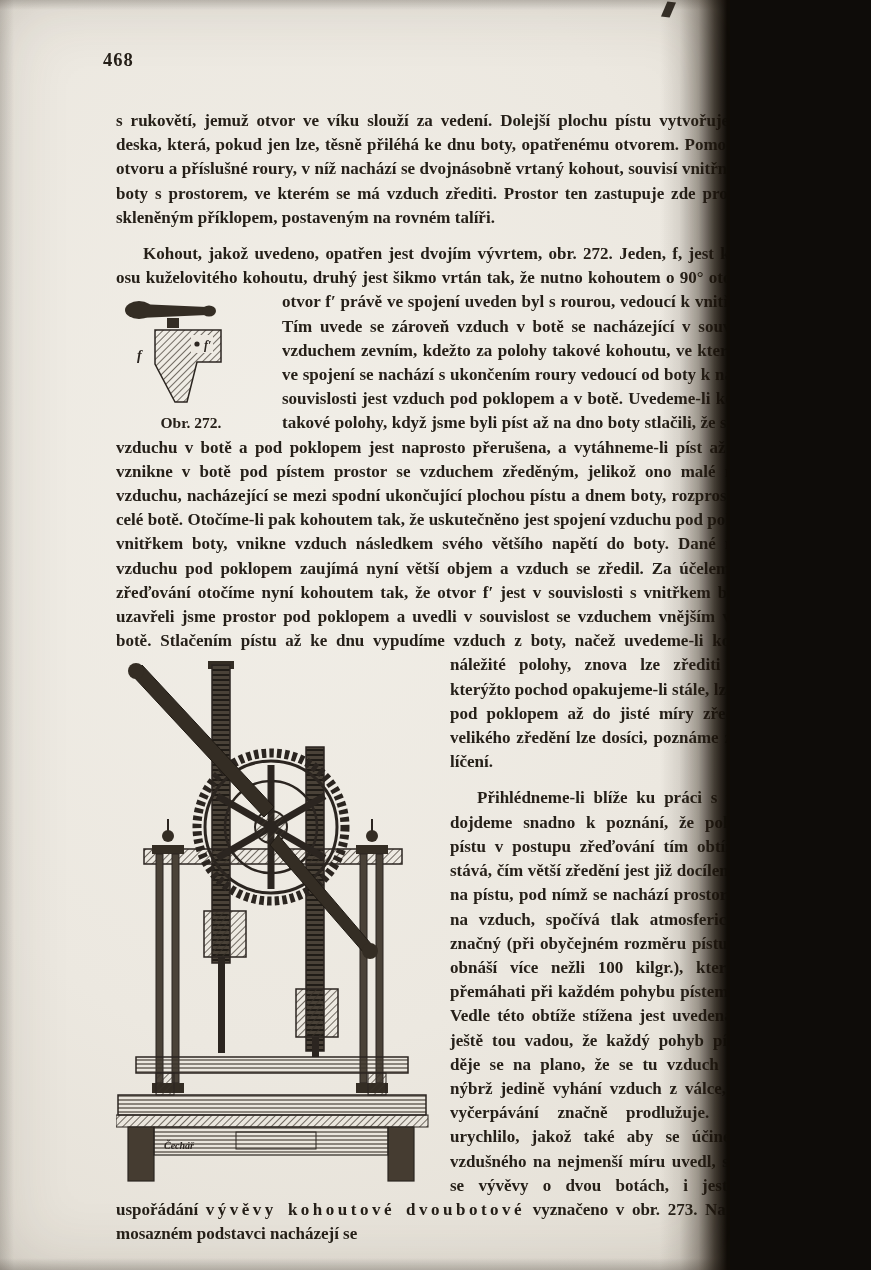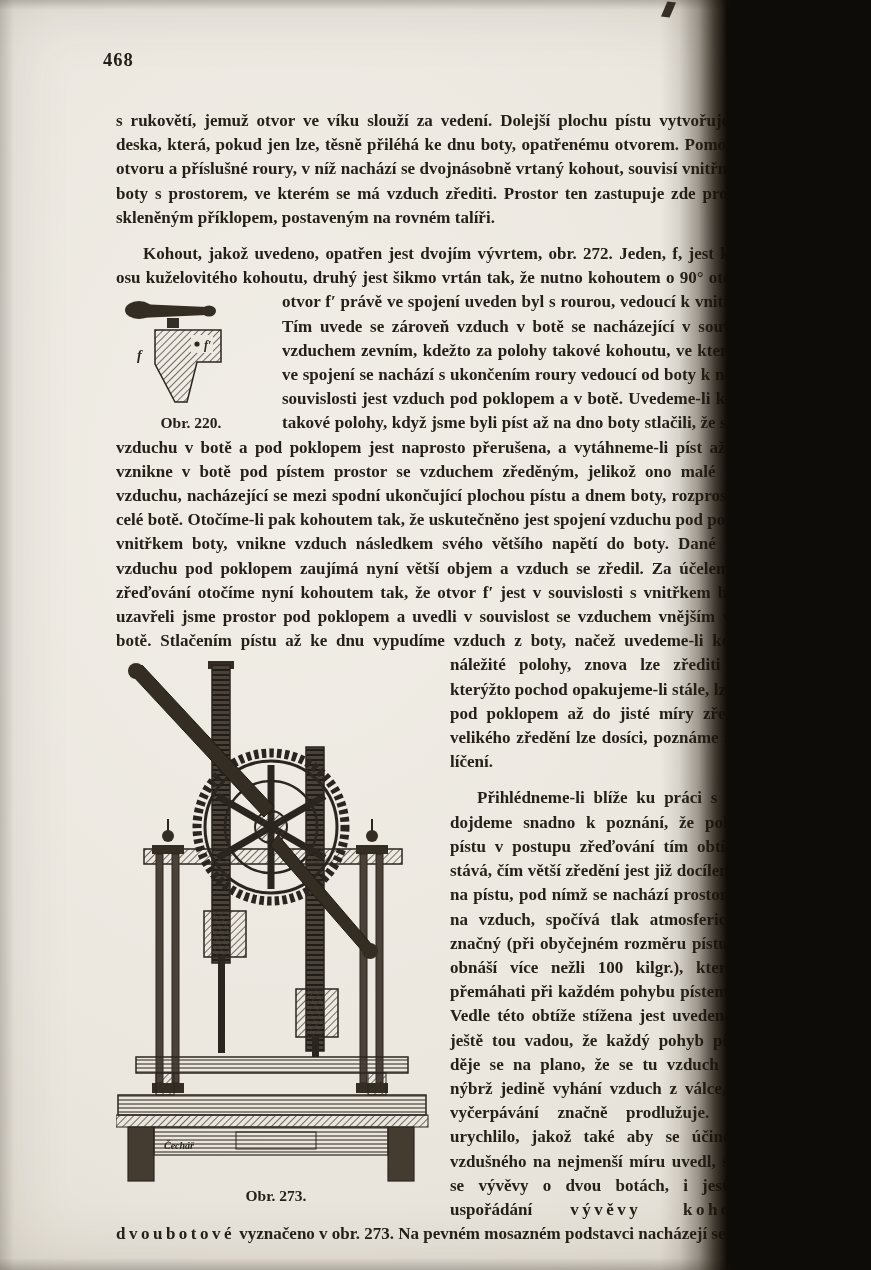--- a/index.html
+++ b/index.html
@@ -100,21 +100,21 @@
             <rect x="46" y="24" width="12" height="10" fill="#342d24"></rect>
           </g>
           <g>
             <path d="M34,36 L100,36 L100,68 L76,68 L66,108 L54,108 L34,70 Z" fill="url(#hatchA)" stroke="#2b2520" stroke-width="1.5"></path>
             <rect x="70" y="41" width="22" height="18" fill="#ece8e0"></rect>
             <circle cx="76" cy="50" r="2.6" fill="#2b2520"></circle>
             <text x="83" y="55" font-size="12" font-style="italic" fill="#2b2520" font-family="Liberation Serif, serif">f′</text>
             <text x="16" y="66" font-size="14" font-style="italic" fill="#2b2520" font-family="Liberation Serif, serif">f</text>
           </g>
         </svg>
-        <span class="caption">Obr. 220.</span>
+        <span class="caption">Obr. 272.</span>
       </span>
       <span>vedoucí k vnitřku boty. Tím uvede se zároveň vzduch v botě se nacházející v souvislost se vzduchem zevním, kdežto za polohy takové kohoutu, ve které otvor f ve spojení se nachází s ukončením roury vedoucí od boty k nádržce, v souvislosti jest vzduch pod poklopem a v botě. Uvedeme-li kohout do takové polohy, když jsme byli píst až na dno boty stlačili, že souvislost vzduchu v botě a pod poklopem jest naprosto přerušena, a vytáhneme-li píst až nahoru, vznikne v botě pod pístem prostor se vzduchem zředěným, jelikož ono malé množství vzduchu, nacházející se mezi spodní ukončující plochou pístu a dnem boty, rozprostře se po celé botě. Otočíme-li pak kohoutem tak, že uskutečněno jest spojení vzduchu pod poklopem s vnitřkem boty, vnikne vzduch následkem svého většího napětí do boty. Dané množství vzduchu pod poklopem zaujímá nyní větší objem a vzduch se zředil. Za účelem dalšího zřeďování otočíme nyní kohoutem tak, že otvor f′ jest v souvislosti s vnitřkem boty. Tím uzavřeli jsme prostor pod poklopem a uvedli v souvislost se vzduchem vnějším vzduch v botě. Stlačením pístu až ke dnu vypudíme vzduch z boty, načež uvedeme-li kohout do náležité polohy,</span>
       <span class="figfloat fig273">
         <svg width="320" height="524" viewBox="0 0 320 524">
           <defs>
             <pattern id="hatchB" patternUnits="userSpaceOnUse" width="5" height="5" patternTransform="rotate(45)">
               <line x1="0" y1="0" x2="0" y2="5" stroke="#3a332a" stroke-width="1.4"></line>
             </pattern>
             <pattern id="hlines" patternUnits="userSpaceOnUse" width="4" height="4">
               <line x1="0" y1="1" x2="4" y2="1" stroke="#3a332a" stroke-width="1.1"></line>
@@ -189,21 +189,20 @@
           <g>
             <rect x="2" y="436" width="308" height="20" fill="url(#hlines)" stroke="#2b2520" stroke-width="1.5"></rect>
             <rect x="0" y="456" width="312" height="12" fill="url(#hatchB)" stroke="#2b2520" stroke-width="1"></rect>
             <rect x="12" y="468" width="26" height="54" fill="#453c31" stroke="#2b2520" stroke-width="1.2"></rect>
             <rect x="272" y="468" width="26" height="54" fill="#453c31" stroke="#2b2520" stroke-width="1.2"></rect>
             <rect x="38" y="468" width="234" height="28" fill="url(#hlines)" stroke="#2b2520" stroke-width="1.2"></rect>
             <rect x="120" y="473" width="80" height="17" fill="none" stroke="#2b2520" stroke-width="1"></rect>
             <text x="48" y="490" font-size="10" font-style="italic" fill="#2b2520" font-family="Liberation Serif, serif">Čechář</text>
           </g>
         </svg>
-        <span class="caption">Obr. 273.</span>
       </span>
       <span>znova lze zřediti vzduch, kterýžto pochod opakujeme-li stále, lze vzduch pod poklopem až do jisté míry zřediti. Jak velikého zředění lze dosíci, poznáme z dalšího líčení.</span>
     </p>
 
     <p class="indent">
       <span>Přihlédneme-li blíže ku práci s vývěvou, dojdeme snadno k poznání, že pohybování pístu v postupu zřeďování tím obtížnější se stává, čím větší zředění jest již docíleno, neboť na pístu, pod nímž se nachází prostor zředěný na vzduch, spočívá tlak atmosferický dosti značný (při obyčejném rozměru pístu 1□ dec. obnáší více nežli 100 kilgr.), který nutno přemáhati při každém pohybu pístem vzhůru. Vedle této obtíže stížena jest uvedená vývěva ještě tou vadou, že každý pohyb pístu dolů děje se na plano, že se tu vzduch nečerpá, nýbrž jedině vyhání vzduch z válce, čímž se vyčerpávání značně prodlužuje. Aby se urychlilo, jakož také aby se účinek tlaku vzdušného na nejmenší míru uvedl, sestrojují se vývěvy o dvou botách, i jest takové uspořádání</span>
       <span class="spaced">vývěvy kohoutové dvoubotové</span>
       <span>vyznačeno v obr. 273. Na pevném mosazném podstavci nacházejí se</span>
     </p>
 

